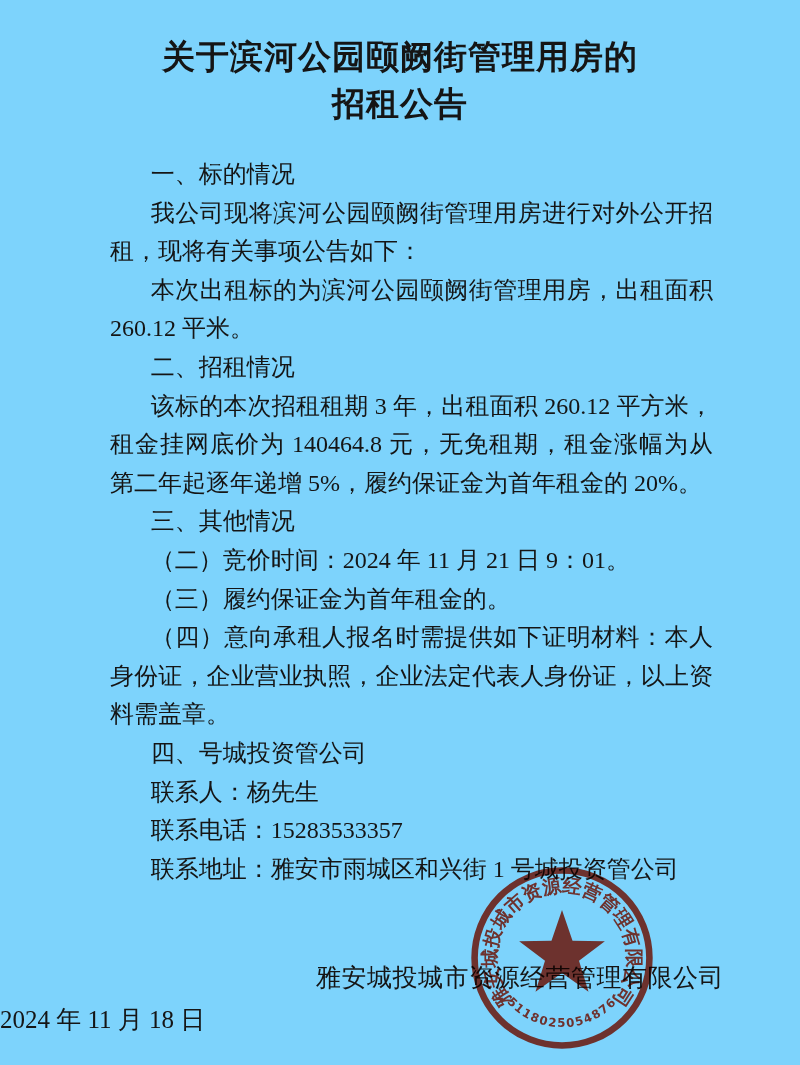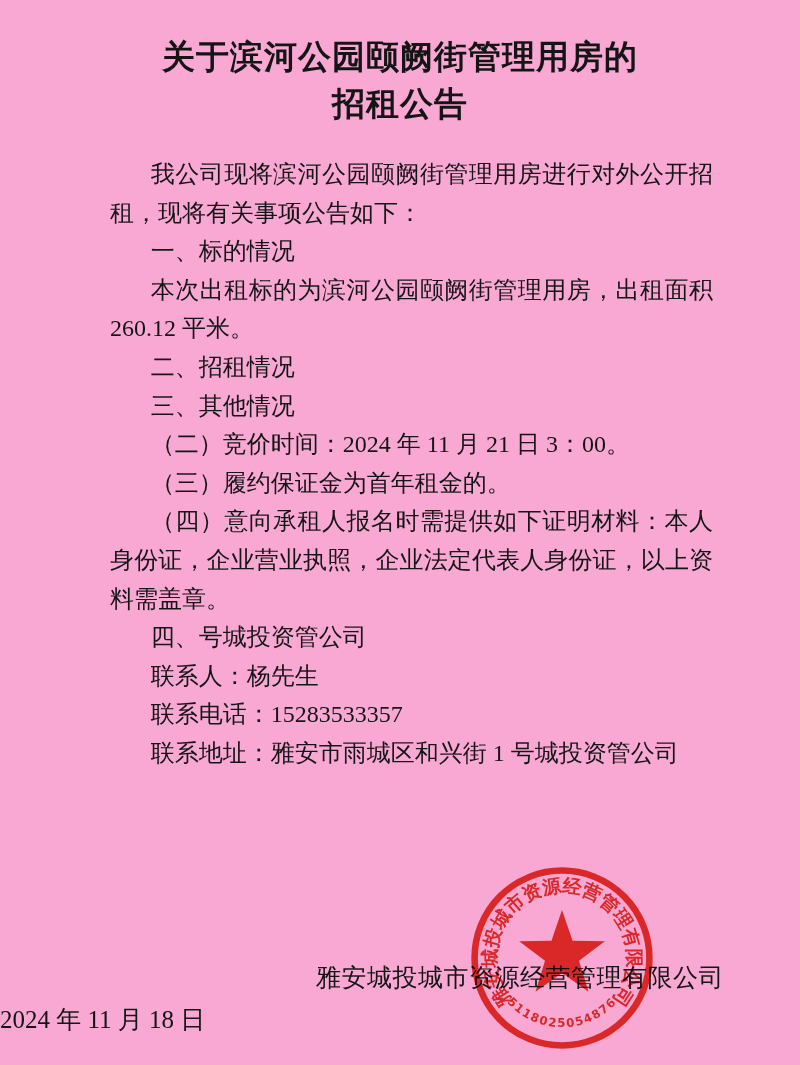--- a/index.html
+++ b/index.html
@@ -6,21 +6,21 @@
   body{
     background:#ffffff;
     font-family:"Liberation Serif","DejaVu Serif",serif;
     color:#151515;
   }
   .page{
     position:relative;
     width:800px;
     height:1065px;
     margin:0 auto;
-    background:#f9a8d4;
+    background:#7dd3fc;
     overflow:hidden;
   }
   .title{
     margin:34px 40px 0 40px;
     text-align:center;
     font-size:33px;
     font-weight:bold;
     line-height:47px;
     letter-spacing:1px;
   }
@@ -83,26 +83,27 @@
 <body>
 
 <div class="page">
 
   <h1 class="title">
     <span class="tline">关于滨河公园颐阙街管理用房的</span>
     <span class="tline">招租公告</span>
   </h1>
 
   <div class="content">
+    <p>一、标的情况</p>
     <p>我公司现将滨河公园颐阙街管理用房进行对外公开招租，现将有关事项公告如下：</p>
-    <p>一、标的情况</p>
     <p>本次出租标的为滨河公园颐阙街管理用房，出租面积 260.12 平米。</p>
     <p>二、招租情况</p>
+    <p>该标的本次招租租期 3 年，出租面积 260.12 平方米，租金挂网底价为 140464.8 元，无免租期，租金涨幅为从第二年起逐年递增 5%，履约保证金为首年租金的 20%。</p>
     <p>三、其他情况</p>
-    <p>（二）竞价时间：2024 年 11 月 21 日 3：00。</p>
+    <p>（二）竞价时间：2024 年 11 月 21 日 9：01。</p>
     <p>（三）履约保证金为首年租金的。</p>
     <p>（四）意向承租人报名时需提供如下证明材料：本人身份证，企业营业执照，企业法定代表人身份证，以上资料需盖章。</p>
     <p>四、号城投资管公司</p>
     <p>联系人：杨先生</p>
     <p>联系电话：15283533357</p>
     <p>联系地址：雅安市雨城区和兴街 1 号城投资管公司</p>
   </div>
 
   <div class="sig-company">雅安城投城市资源经营管理有限公司</div>
   <div class="sig-date">2024 年 11 月 18 日</div>

